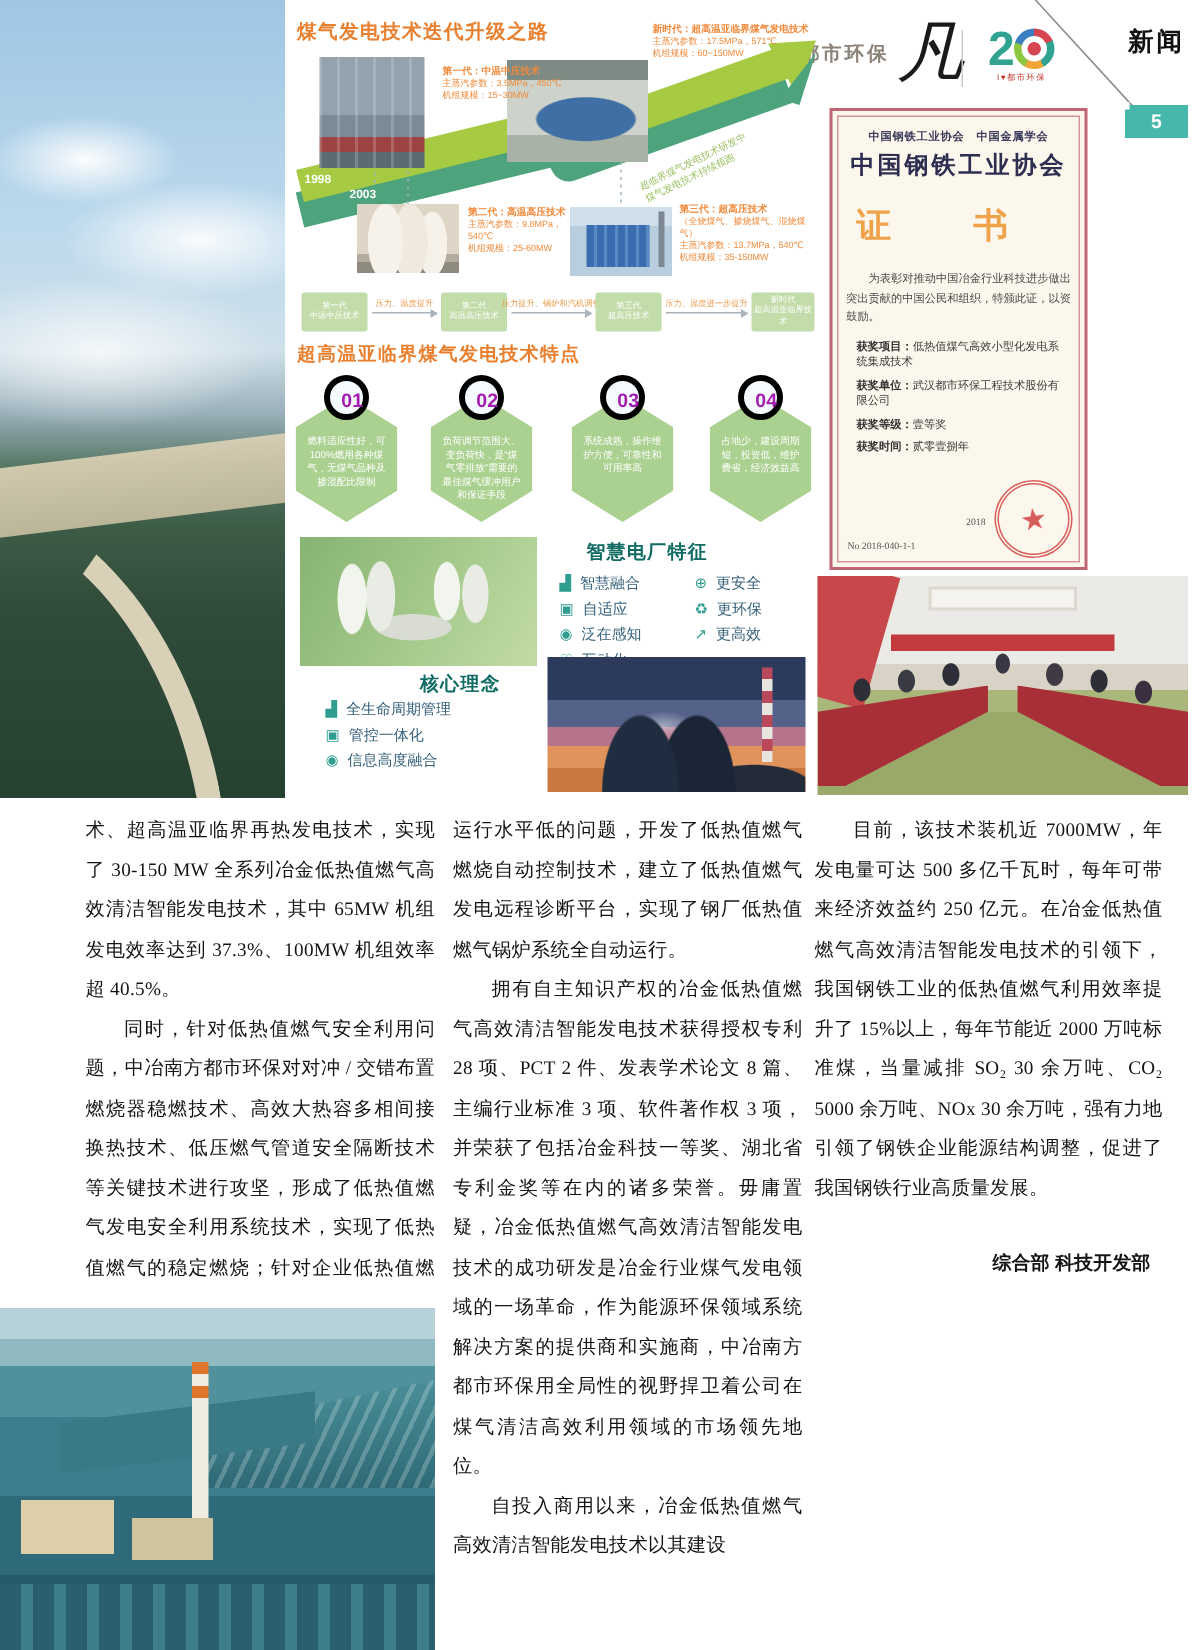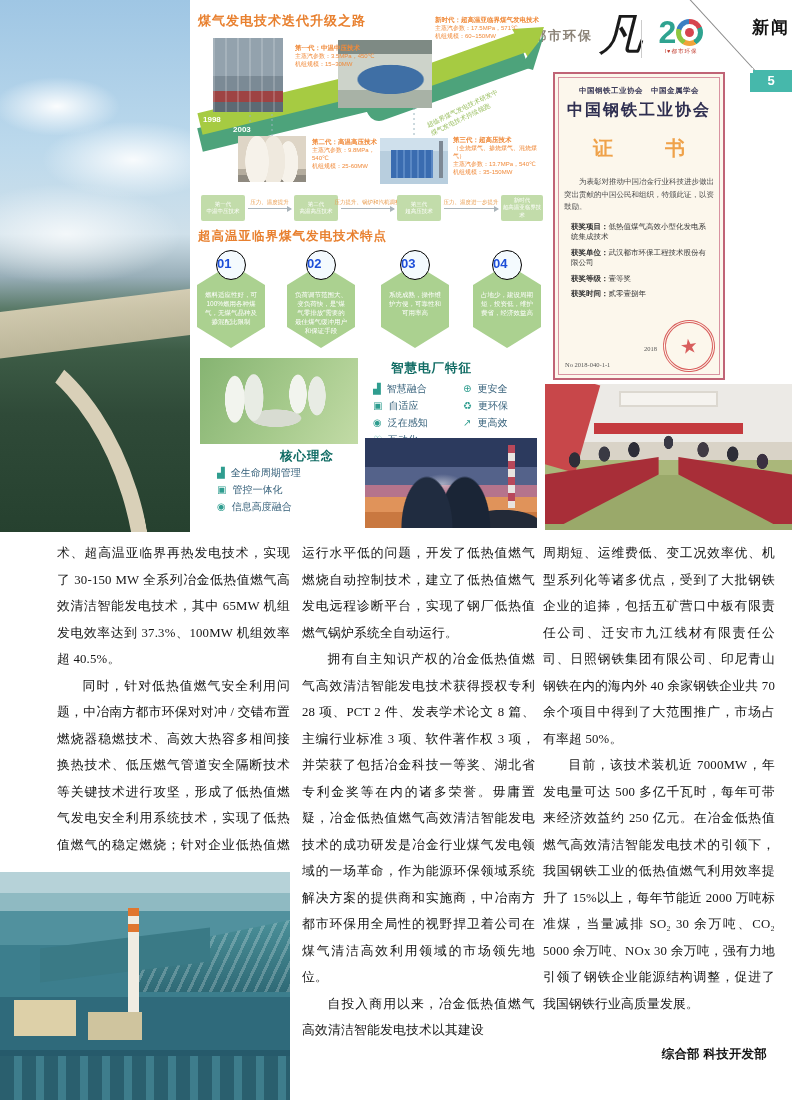--- a/index.html
+++ b/index.html
@@ -75,21 +75,21 @@
   .ft1{left:53px; width:43px;} .ft2{left:146px; width:53px;} .ft3{left:249px; width:54px;}
 
   
   .features { position:absolute; left:195px; top:224px; width:350px; height:128px; }
   .feat-title { position:absolute; left:3px; top:4px; font-size:12.5px; font-weight:bold; color:#e8802f; letter-spacing:1px; }
   .hex { position:absolute; top:40px; width:68px; height:84px; background:#abd190;
     clip-path:polygon(50% 0,100% 25%,100% 75%,50% 100%,0 75%,0 25%);
     color:#fff; font-size:6.5px; line-height:9px; text-align:center; padding:26px 7px 0 7px; }
   .hx1{left:2px;} .hx2{left:92px;} .hx3{left:186px;} .hx4{left:278px;}
   .hex-num { position:absolute; top:26px; width:30px; height:30px; border-radius:50%; background:#f4fafe;
-    border:1px solid #000000; color:#1d4ed8; font-weight:bold; font-size:13px; text-align:left; line-height:25px; z-index:2; }
+    border:4px solid #000000; color:#a21caf; font-weight:bold; font-size:13px; text-align:right; line-height:25px; z-index:2; }
   .hn1{left:21px;} .hn2{left:111px;} .hn3{left:205px;} .hn4{left:297px;}
 
   
   .smart { position:absolute; left:195px; top:352px; width:350px; height:178px; }
   .sm-render { position:absolute; left:5px; top:6px; width:158px; height:86px;
     background:
       radial-gradient(10px 24px at 22% 48%, #f2f4ee 95%, rgba(0,0,0,0)),
       radial-gradient(10px 24px at 34% 46%, #e8ece4 95%, rgba(0,0,0,0)),
       radial-gradient(9px 20px at 62% 42%, #f2f4ee 95%, rgba(0,0,0,0)),
       radial-gradient(9px 20px at 74% 44%, #e8ece4 95%, rgba(0,0,0,0)),
@@ -109,21 +109,21 @@
       radial-gradient(30px 14px at 45% 30%, rgba(230,230,235,.55), rgba(0,0,0,0) 70%); }
   .sm-dusk .chimney2 { position:absolute; right:13%; top:8%; width:7px; height:70%;
     background:repeating-linear-gradient(180deg,#b8485a 0 8px,#e8e4e0 8px 16px); }
 
   
   .cert { position:absolute; left:553px; top:72px; width:172px; height:308px; background:#fcf7ec;
     border:2px solid #c06476; font-family:"Liberation Serif","DejaVu Serif",serif; }
   .cert-inner { position:absolute; inset:3px; border:1px solid #d893a1; pointer-events:none; }
   .cert-orgs { margin-top:12px; text-align:center; font-size:7.5px; font-weight:bold; color:#3c3c5a; letter-spacing:.5px; }
   .cert-award { margin-top:4px; text-align:center; font-size:16px; font-weight:bold; color:#2e2e50; letter-spacing:2px; }
-  .cert-label { margin-top:14px; text-align:center; font-size:20px; font-weight:bold; color:#efa24a; letter-spacing:16px; text-indent:16px; }
+  .cert-label { margin-top:14px; text-align:left; font-size:23px; font-weight:bold; color:#efa24a; letter-spacing:16px; text-indent:16px; }
   .cert-body { margin:14px 9px 0; font-size:7.5px; line-height:12.5px; color:#4a4a4a; text-align:justify; text-indent:2em; }
   .cert-fields { margin:8px 10px 0 16px; }
   .cert-field { font-size:7.5px; line-height:10.5px; color:#333; margin-bottom:5px; font-weight:bold; }
   .cert-field .cf-val { font-weight:normal; color:#3a3a3a; }
   .cert-serial { position:absolute; left:10px; bottom:10px; font-size:6.5px; color:#555; }
   .cert-sealyear { position:absolute; right:66px; bottom:26px; font-size:6.5px; color:#555; }
   .seal { position:absolute; right:8px; bottom:6px; width:52px; height:52px; border:3px double #d44a4a; border-radius:50%;
     display:flex; align-items:center; justify-content:center; opacity:.88; transform:rotate(-8deg); }
   .seal .star { color:#d44a4a; font-size:20px; }
 
@@ -332,21 +332,20 @@
   <div class="col col1">
     <p>术、超高温亚临界再热发电技术，实现了 30-150 MW 全系列冶金低热值燃气高效清洁智能发电技术，其中 65MW 机组发电效率达到 37.3%、100MW 机组效率超 40.5%。</p>
     <p class="ind">同时，针对低热值燃气安全利用问题，中冶南方都市环保对对冲 / 交错布置燃烧器稳燃技术、高效大热容多相间接换热技术、低压燃气管道安全隔断技术等关键技术进行攻坚，形成了低热值燃气发电安全利用系统技术，实现了低热值燃气的稳定燃烧；针对企业低热值燃气电厂自动化</p>
   </div>
   <div class="col col2">
     <p>运行水平低的问题，开发了低热值燃气燃烧自动控制技术，建立了低热值燃气发电远程诊断平台，实现了钢厂低热值燃气锅炉系统全自动运行。</p>
     <p class="ind">拥有自主知识产权的冶金低热值燃气高效清洁智能发电技术获得授权专利 28 项、PCT 2 件、发表学术论文 8 篇、主编行业标准 3 项、软件著作权 3 项，并荣获了包括冶金科技一等奖、湖北省专利金奖等在内的诸多荣誉。毋庸置疑，冶金低热值燃气高效清洁智能发电技术的成功研发是冶金行业煤气发电领域的一场革命，作为能源环保领域系统解决方案的提供商和实施商，中冶南方都市环保用全局性的视野捍卫着公司在煤气清洁高效利用领域的市场领先地位。</p>
     <p class="ind">自投入商用以来，冶金低热值燃气高效清洁智能发电技术以其建设</p>
   </div>
   <div class="col col3">
-    <p>周期短、运维费低、变工况效率优、机型系列化等诸多优点，受到了大批钢铁企业的追捧，包括五矿营口中板有限责任公司、迁安市九江线材有限责任公司、日照钢铁集团有限公司、印尼青山钢铁在内的海内外 40 余家钢铁企业共 70 余个项目中得到了大范围推广，市场占有率超 50%。</p>
     <p class="ind">目前，该技术装机近 7000MW，年发电量可达 500 多亿千瓦时，每年可带来经济效益约 250 亿元。在冶金低热值燃气高效清洁智能发电技术的引领下，我国钢铁工业的低热值燃气利用效率提升了 15%以上，每年节能近 2000 万吨标准煤，当量减排 SO₂ 30 余万吨、CO₂ 5000 余万吨、NOx 30 余万吨，强有力地引领了钢铁企业能源结构调整，促进了我国钢铁行业高质量发展。</p>
     <p class="byline">综合部 科技开发部</p>
   </div>
 
   <div class="photo-bottom">
     <div class="shed"></div>
     <div class="shed2"></div>
     <div class="chimney"></div>
     <div class="bldg"></div>
     <div class="rows"></div>

